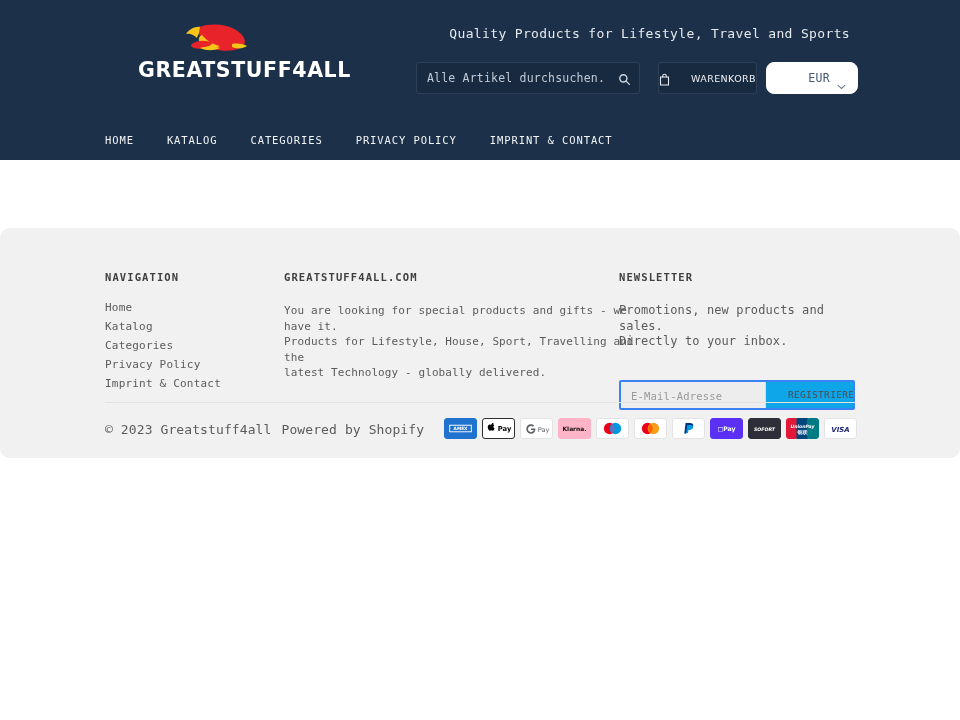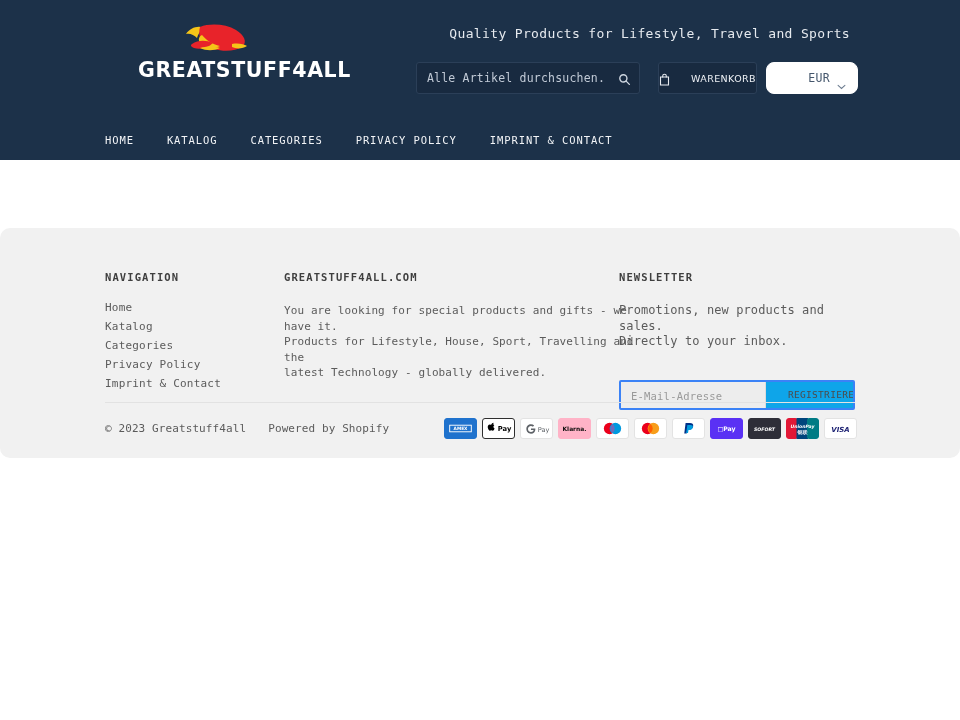--- a/index.html
+++ b/index.html
@@ -259,26 +259,26 @@
   }
   .bb-divider {
     position: absolute;
     left: 105px; top: 0;
     width: 750px; height: 1px;
     background: #e2e2e2;
   }
   .copy {
     position: absolute;
     left: 105px; top: 20px;
-    font-size: 11px;
+    font-size: 13px;
     color: #5b5b5b;
     letter-spacing: 0.1px;
     white-space: nowrap;
     display: flex;
-    gap: 22px;
+    gap: 10px;
   }
   .copy a { color: #5b5b5b; text-decoration: none; cursor: pointer; }
 
   .pay-row {
     position: absolute;
     right: 103px; top: 16px;
     display: flex;
     gap: 5px;
     align-items: flex-start;
   }

